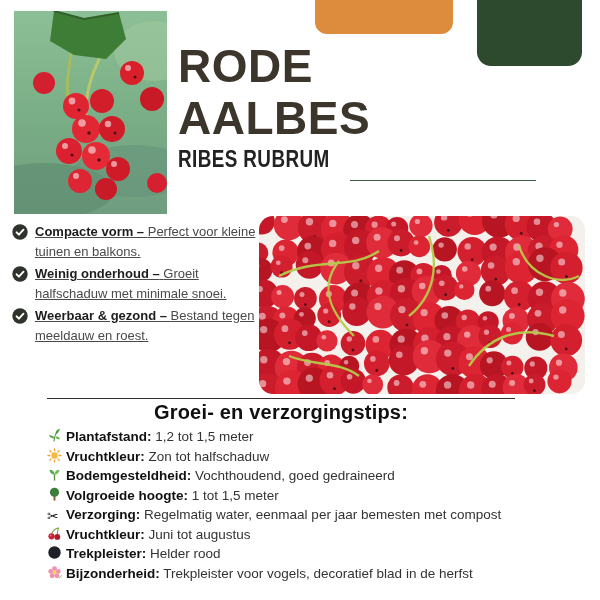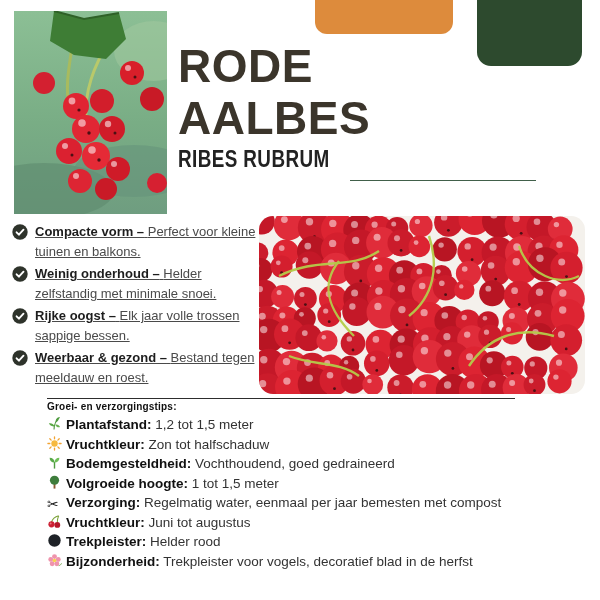--- a/index.html
+++ b/index.html
@@ -36,21 +36,21 @@
   .checklist b{color:#1d1d1d;font-weight:800;}
 
   
   .right-photo{position:absolute;left:259px;top:216px;width:326px;height:178px;
                border-radius:14px;overflow:hidden;}
   .right-photo svg{display:block;width:100%;height:100%;}
 
   
   .tips{position:absolute;left:47px;top:398px;width:468px;}
   .tips-rule{border-top:1.6px solid #2d2d2d;height:0;margin:0 0 2px 0;}
-  .tips-heading{text-align:left;font-size:10px;font-weight:800;color:#101010;
+  .tips-heading{text-align:center;font-size:20px;font-weight:800;color:#101010;
                 letter-spacing:.2px;margin:1px 0 3px 0;}
   .tips-list{list-style:none;margin:0;padding:0;font-size:13.5px;line-height:19.5px;color:#333;}
   .tips-list li{margin:0;}
   .tips-list b{color:#111;font-weight:800;}
   .tip-icon{display:inline-block;width:15px;height:15px;vertical-align:-2px;margin-right:4px;}
   .tip-icon svg{display:block;width:15px;height:15px;}
   .tip-icon .uni{font-size:14px;line-height:15px;display:block;color:#1d1d1d;}
 </style>
 </head>
 <body>
@@ -133,30 +133,21 @@
         </span>
       <span><b>Compacte vorm –</b> <span>Perfect voor kleine tuinen en balkons.</span></span>
       </li>
     <li>
       <span class="badge">
           <svg viewBox="0 0 16 16">
             <circle cx="8" cy="8" r="7.7" fill="#2e332b"></circle>
             <path d="M4.6 8.3l2.3 2.4 4.6-5" stroke="#fff" stroke-width="1.9" fill="none" stroke-linecap="round" stroke-linejoin="round"></path>
           </svg>
         </span>
-      <span><b>Weinig onderhoud –</b> <span>Helder zelfstandig met minimale snoei.</span></span>
-      </li>
-    <li>
-      <span class="badge">
-          <svg viewBox="0 0 16 16">
-            <circle cx="8" cy="8" r="7.7" fill="#2e332b"></circle>
-            <path d="M4.6 8.3l2.3 2.4 4.6-5" stroke="#fff" stroke-width="1.9" fill="none" stroke-linecap="round" stroke-linejoin="round"></path>
-          </svg>
-        </span>
-      <span><b>Rijke oogst –</b> <span>Elk jaar volle trossen sappige bessen.</span></span>
+      <span><b>Weinig onderhoud –</b> <span>Groeit halfschaduw met minimale snoei.</span></span>
       </li>
     <li>
       <span class="badge">
           <svg viewBox="0 0 16 16">
             <circle cx="8" cy="8" r="7.7" fill="#2e332b"></circle>
             <path d="M4.6 8.3l2.3 2.4 4.6-5" stroke="#fff" stroke-width="1.9" fill="none" stroke-linecap="round" stroke-linejoin="round"></path>
           </svg>
         </span>
       <span><b>Weerbaar &amp; gezond –</b> <span>Bestand tegen meeldauw en roest.</span></span>
       </li>

